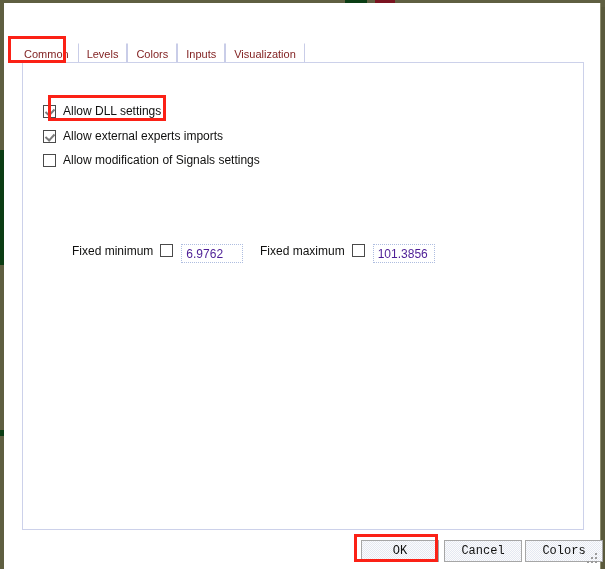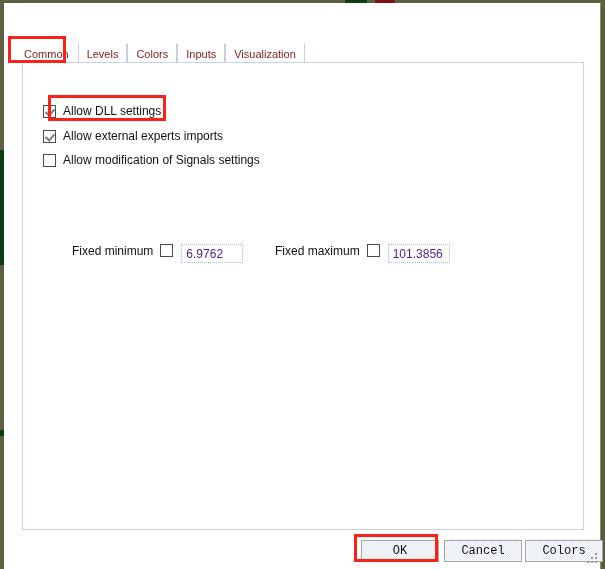--- a/index.html
+++ b/index.html
@@ -277,21 +277,21 @@
     <span class="cb checked"></span>
     <span class="check-label">Allow external experts imports</span>
   </div>
 
   <div class="fixed-group" style="left:68px; top:241px;">
     <span class="fixed-label">Fixed minimum</span>
     <span class="cb"></span>
     <input class="fixed-input" type="text" disabled="" value="6.9762" style="">
   </div>
 
-  <div class="fixed-group" style="left:271px; top:241px;">
+  <div class="fixed-group" style="left:256px; top:241px;">
     <span class="fixed-label">Fixed maximum</span>
     <span class="cb"></span>
     <input class="fixed-input" type="text" disabled="" value="101.3856" style="">
   </div>
 
   <button class="btn btn-ok">OK</button>
   <button class="btn btn-cancel">Cancel</button>
   <button class="btn btn-reset">Colors</button>
 
   <div class="grip">

